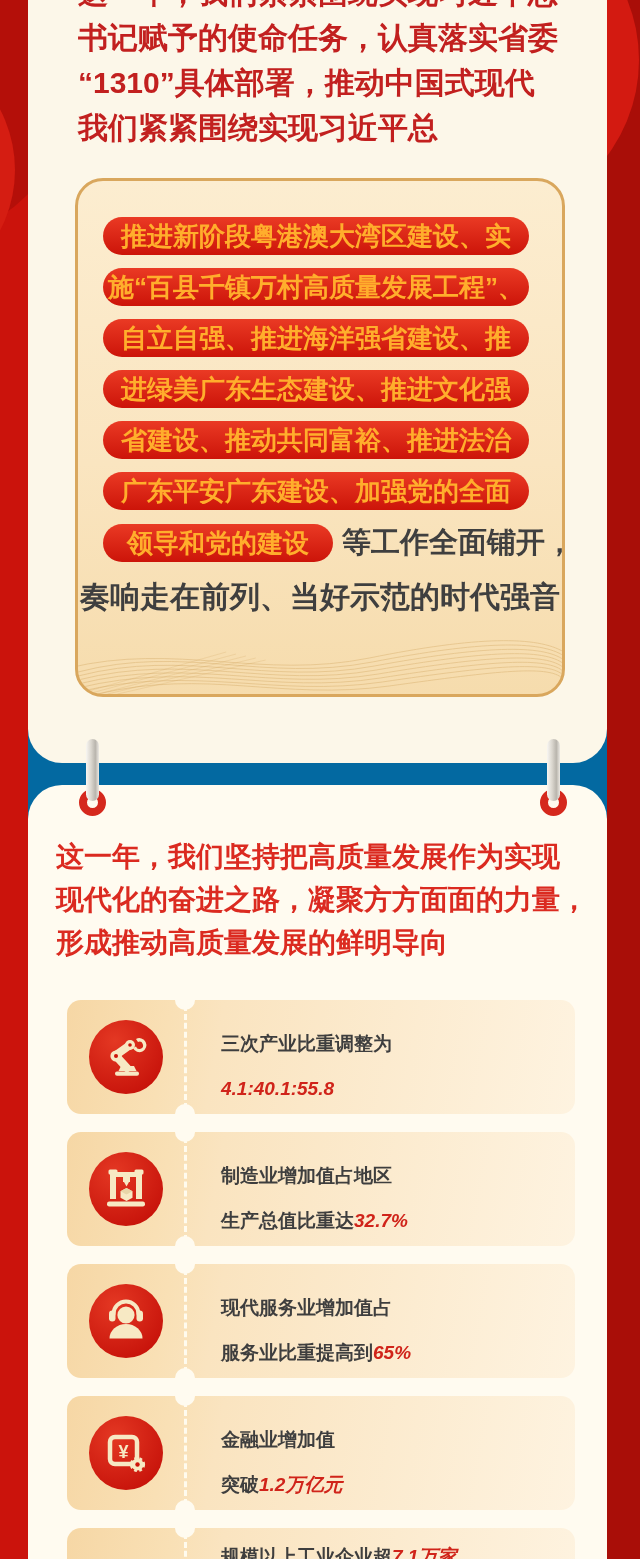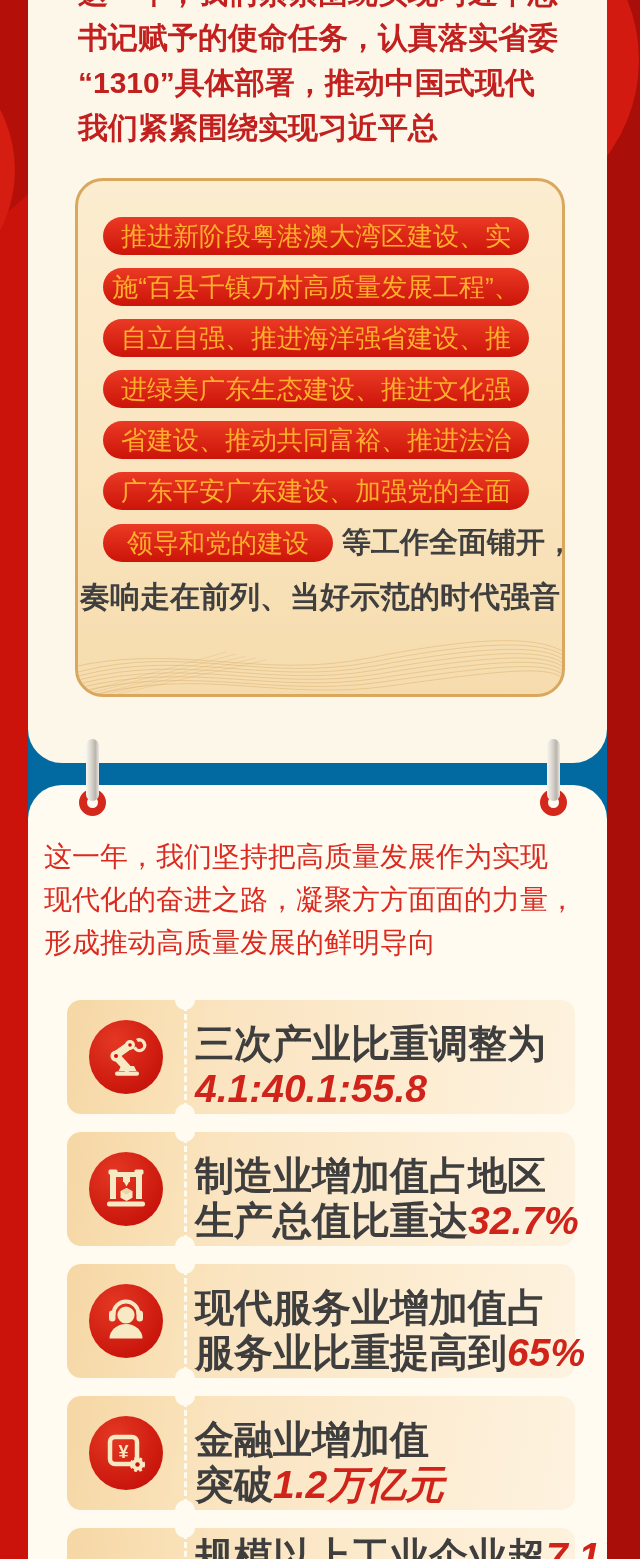--- a/index.html
+++ b/index.html
@@ -21,47 +21,47 @@
 
   
   .intro{margin:-30px 30px 0 50px;font-size:30px;line-height:45px;font-weight:bold;color:#C2201F;}
   .intro-line{white-space:nowrap;}
 
   
   .card{position:relative;margin:28px 0 0 47px;width:490px;height:519px;border:3px solid #D9A75D;border-radius:28px;
         background:linear-gradient(180deg,#FCEDD0 0%,#FAE5C0 55%,#F6DCAD 100%);padding-top:36px;overflow:hidden;}
   .pill{width:426px;height:38px;border-radius:19px;background:linear-gradient(180deg,#EA3A24,#CC1409);
         display:flex;align-items:center;justify-content:center;margin:0 0 13px 25px;}
-  .pill span{font-size:26px;font-weight:normal;color:#FFAE2C;white-space:nowrap;}
+  .pill span{font-size:26px;font-weight:bold;color:#FFAE2C;white-space:nowrap;}
   .pill-row{display:flex;align-items:center;margin-left:25px;}
   .pill-row .pill{width:auto;padding:0 24px;margin:0;}
   .after-pill{font-size:29px;font-weight:bold;color:#3F3F3F;margin-left:9px;white-space:nowrap;}
   .closing{margin-top:14px;text-align:center;font-size:30px;font-weight:bold;color:#3F3F3F;white-space:nowrap;}
   .waves{position:absolute;left:0;bottom:0;width:100%;height:72px;}
 
   
   .pin-stick{position:absolute;width:13px;height:62px;top:739px;border-radius:7px;z-index:6;
              background:linear-gradient(90deg,#F8F6F2,#DAD6CE 40%,#B9B5AD 72%,#ECE9E3);}
   .pin-ring{position:absolute;width:27px;height:27px;top:789px;border-radius:50%;border:8px solid #D5281D;z-index:5;}
   .pin-left .pin-stick{left:86px;}  .pin-left .pin-ring{left:79px;}
   .pin-right .pin-stick{left:547px;} .pin-right .pin-ring{left:540px;}
 
   
-  .heading{padding:50px 20px 0 16px;font-size:28px;line-height:43px;font-weight:normal;color:#DB2A20;}
+  .heading{padding:50px 20px 0 28px;font-size:28px;line-height:43px;font-weight:bold;color:#DB2A20;}
   .heading-line{white-space:nowrap;}
   .stats{margin:36px 0 0 39px;}
   .stat-row{position:relative;width:508px;height:114px;border-radius:14px;margin-bottom:18px;
             background:linear-gradient(100deg,#F6D7A5 0%,#F9E0B5 20%,#FAE4C0 30%,#FEF3E0 100%);}
   .stub{position:absolute;left:0;top:0;width:117px;height:100%;display:flex;align-items:center;justify-content:center;}
   .icon-circle{width:74px;height:74px;border-radius:50%;display:flex;align-items:center;justify-content:center;
                background:radial-gradient(circle at 35% 28%,#E43823,#C8140B 78%);}
   .divider{position:absolute;left:117px;top:5px;bottom:5px;border-left:3px dashed rgba(255,252,240,.95);}
   .notch{position:absolute;width:20px;height:20px;border-radius:50%;background:#FFFBF0;left:108px;}
   .notch-top{top:-10px;} .notch-bottom{bottom:-10px;}
-  .stat-text{position:absolute;left:128px;top:0;padding-top:21px;font-size:39px;line-height:45px;font-weight:bold;color:#3E3E3E;}
+  .stat-text{position:absolute;left:154px;top:0;padding-top:21px;font-size:19px;line-height:45px;font-weight:bold;color:#3E3E3E;}
   .stat-line{white-space:nowrap;}
   .hl{color:#D0241A;font-style:italic;}
   .stat-row.cut .stat-text{padding-top:6px;}
 </style>
 </head>
 <body>
 
 <div class="page">
   <div class="band band-left"></div>
   <div class="band band-right"></div>

